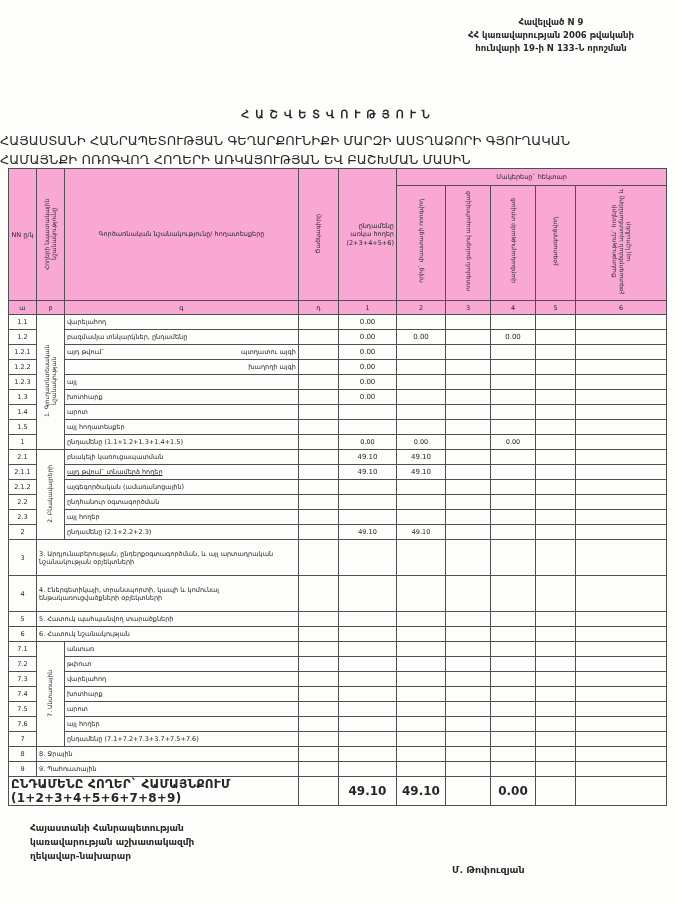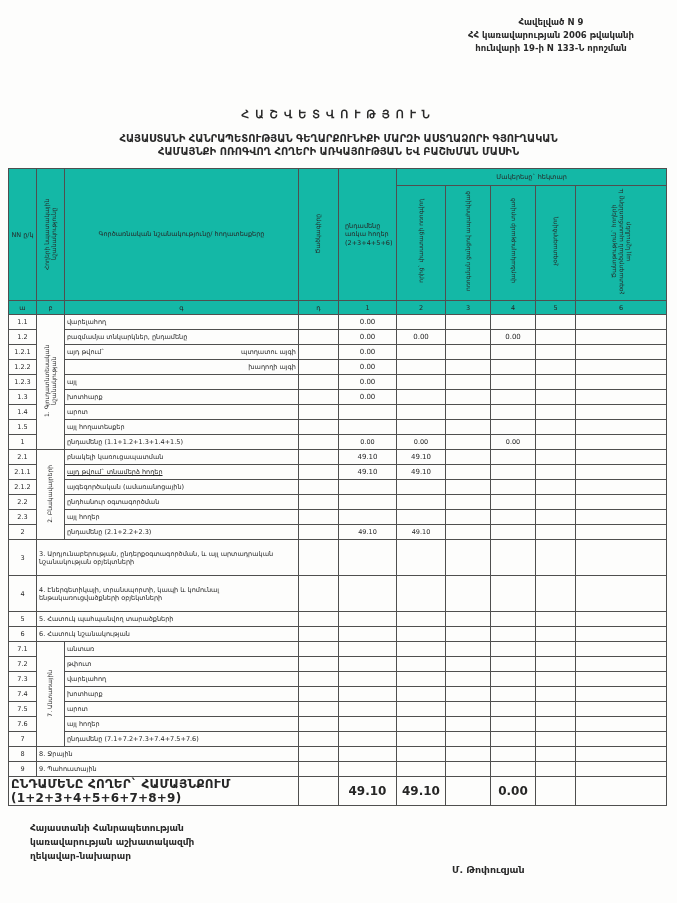--- a/index.html
+++ b/index.html
@@ -5,46 +5,46 @@
   html,body{margin:0;padding:0;background:#e8e8e8;}
   .page{
     position:relative;width:677px;height:903px;background:#fdfdfc;
     font-family:"DejaVu Sans",sans-serif;color:#222;overflow:hidden;
     box-shadow:0 0 4px rgba(0,0,0,.3);
   }
   .hdr-right{position:absolute;top:8px;right:8px;width:236px;text-align:center;
     font-size:8.5px;font-weight:bold;line-height:1.5;color:#2a2a2a;margin-top:8px;}
   .doc-title{position:absolute;top:108px;left:0;width:100%;text-align:center;
     font-size:11px;font-weight:bold;letter-spacing:6px;color:#2a2a2a;font-family:Liberation Serif, serif;}
-  .doc-sub{position:absolute;left:0;width:100%;text-align:center;
-    font-size:10px;font-weight:bold;color:#2a2a2a;}
-  .sub1{top:133px;} .sub2{top:146px;}
+  .doc-sub{position:absolute;left:0;width:100%;
+    font-size:13px;font-weight:normal;color:#2a2a2a;}
+  .sub1{top:133px;} .sub2{top:152px;}
 
   .tbl-wrap{position:absolute;top:168px;left:8px;width:660px;}
   table{border-collapse:collapse;table-layout:fixed;width:658px;}
   th,td{border:1px solid #4f4f4f;padding:0 2px;overflow:hidden;
     font-weight:normal;color:#262626;vertical-align:middle;}
-  thead th{background:#14b8a6;}
+  thead th{background:#f9a8d4;}
   .row-span th{height:16px;font-size:6.5px;}
   .row-vert th{height:114px;}
   .row-idx th{height:13px;font-size:6.5px;text-align:center;}
   tbody td{height:14px;font-size:6.5px;}
   .num{text-align:center;font-size:6.5px;}
   .label{text-align:left;margin-top:28px;}
   .label.split{display:table-cell;}
   .label.split span:first-child{float:left;}
   .label.split span:last-child{float:right;padding-left:16px;}
   .u{text-decoration:underline;}
   .val{text-align:center;font-size:7px;}
   .code{}
   .vtext{writing-mode:vertical-rl;transform:rotate(180deg);display:inline-block;
     font-size:6px;line-height:1.15;max-height:108px;white-space:normal;}
   .groupcell{text-align:center;vertical-align:middle;}
   .groupcell .vtext{max-height:120px;}
-  .c1h{font-size:5.8px;text-align:left;line-height:1.25;padding-left:6px;}
+  .c1h{font-size:5.8px;text-align:right;line-height:1.25;padding-left:6px;}
   .spanh{text-align:center;font-size:6.5px;}
   .desc-h{text-align:center;font-size:6.5px;line-height:1.3;}
   .nn-h{text-align:center;font-size:6px;}
   .vh{text-align:center;vertical-align:middle;}
   tr.total td{font-size:6.5px;}
   tr.grand td{font-weight:bold;font-size:12px;height:18px;}
   .grand-label{font-size:6.8px;letter-spacing:.2px;}
 
   .footer-left{position:absolute;left:30px;top:822px;font-size:9px;font-weight:bold;
     line-height:1.55;color:#2a2a2a;}
@@ -388,21 +388,21 @@
             <td class="code"></td>
             <td class="val"></td>
             <td class="val"></td>
             <td class="val"></td>
             <td class="val"></td>
             <td class="val"></td>
             <td class="val"></td>
           </tr>
           <tr class="total">
             <td class="num">7</td>
-            <td class="label">ընդամենը (7.1+7.2+7.3+7.4+7.5+7.6)</td>
+            <td class="label">ընդամենը (7.1+7.2+7.3+3.7+7.5+7.6)</td>
             <td class="code"></td>
             <td class="val"></td>
             <td class="val"></td>
             <td class="val"></td>
             <td class="val"></td>
             <td class="val"></td>
             <td class="val"></td>
           </tr>
           <tr class="full">
             <td class="num">8</td>

